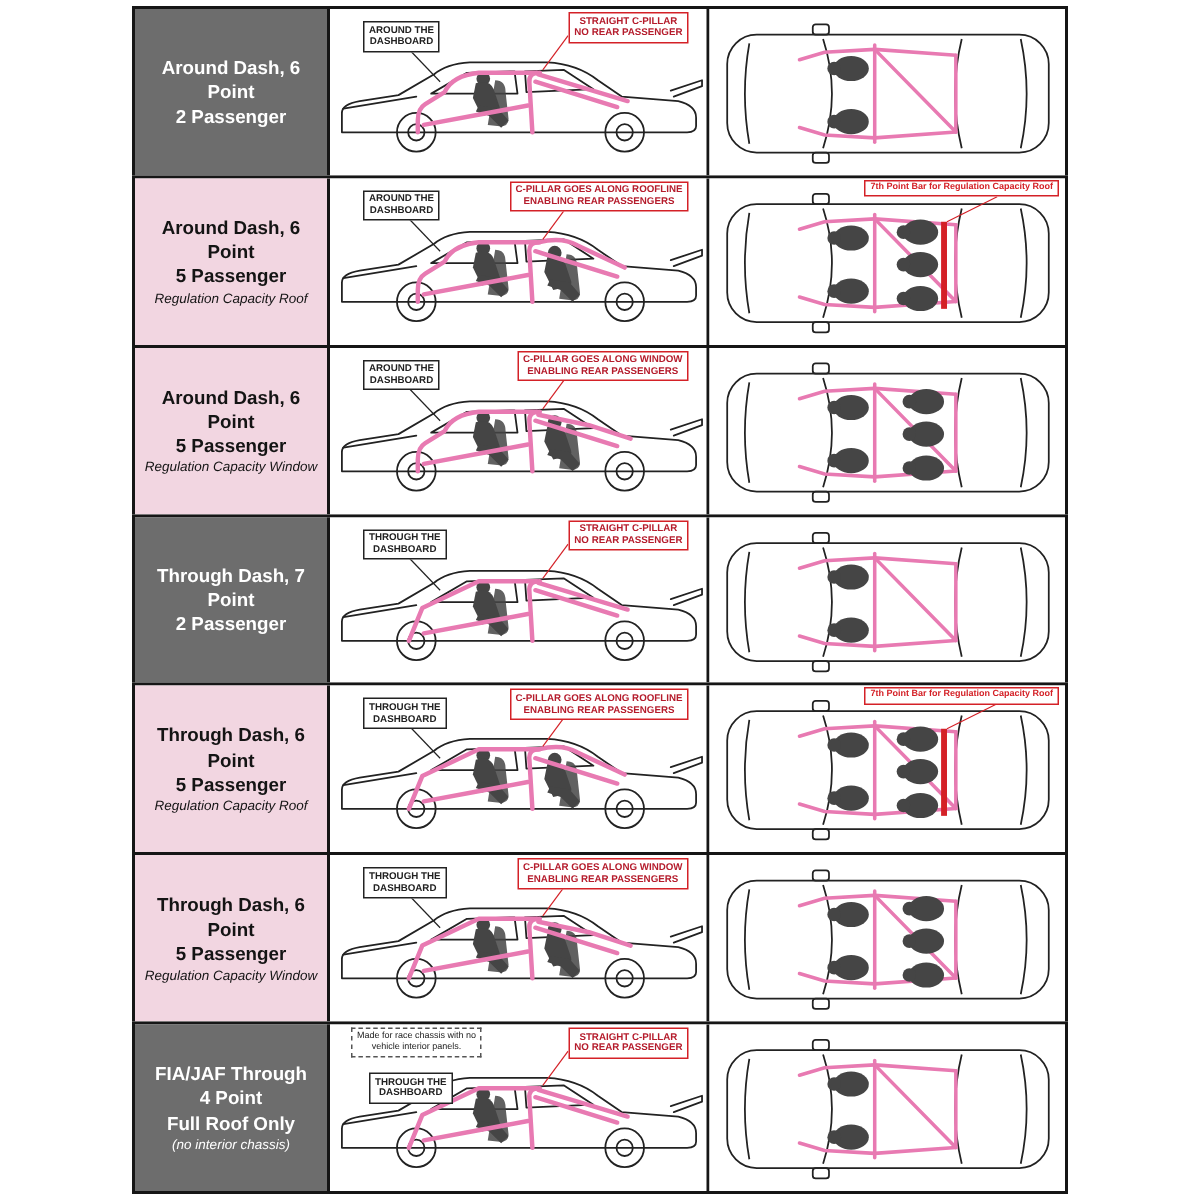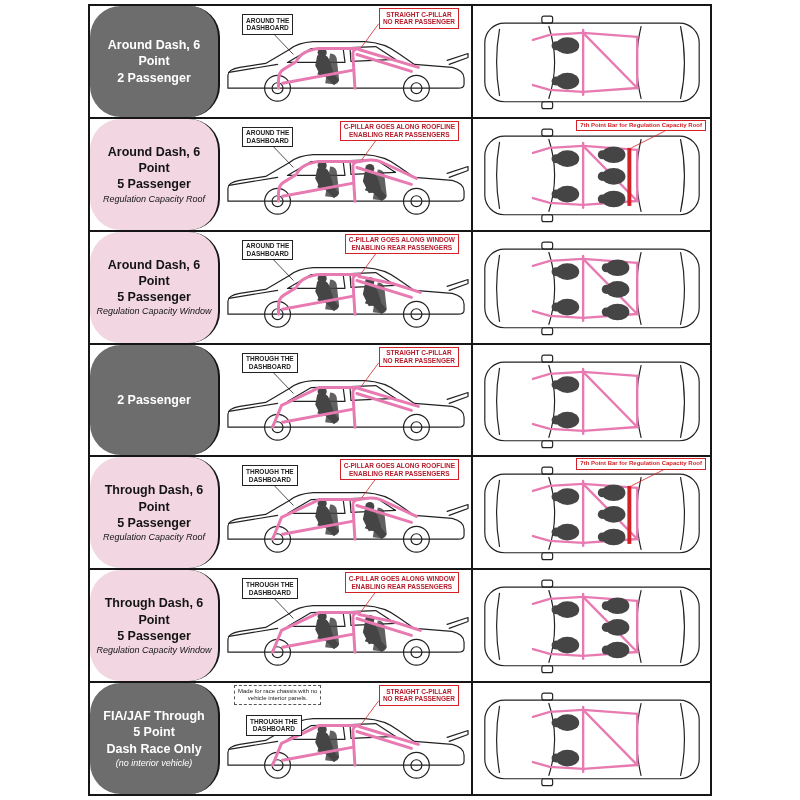--- a/index.html
+++ b/index.html
@@ -4,21 +4,21 @@
 <style>
   html,body{margin:0;padding:0;background:#fff;}
   #stage{position:relative;width:800px;height:800px;background:#fff;overflow:hidden;
          font-family:"Liberation Sans", sans-serif;}
   #table{position:absolute;left:88px;top:4px;width:624px;height:792px;
          display:flex;flex-direction:column;}
   .row{display:flex;flex:1;border:2px solid #161616;margin-top:-2px;position:relative;background:#fff;}
   .row:first-child{margin-top:0;}
   .cell{position:relative;box-sizing:border-box;}
   .labelcell{flex:0 0 130px;display:flex;flex-direction:column;justify-content:center;
-             align-items:center;gap:0;border-right:2px solid #161616;padding:4px;text-align:center;border-radius:31px;}
+             align-items:center;gap:0;border-right:2px solid #161616;padding:4px;text-align:center;}
   .labelcell.gray{background:#6d6d6d;color:#ffffff;}
   .labelcell.pink{background:#f2d6e1;color:#141414;}
   .b{font-weight:bold;font-size:12.5px;line-height:1.3;}
   .s{font-size:9px;line-height:1.35;font-style:italic;}
   .sidecell{flex:0 0 253px;border-right:2px solid #161616;background:#fff;}
   .topcell{flex:1;background:#fff;}
   .diagram{position:absolute;inset:0;}
   .diagram svg{width:100%;height:100%;display:block;}
   .note{position:absolute;background:#fff;font-size:6.5px;line-height:1.2;text-align:center;
         padding:1.5px 3px;font-weight:bold;z-index:3;}
@@ -317,20 +317,21 @@
                 <circle cx="135.5" cy="77" r="4.6"></circle>
               </g>
 </svg>
           </div>
 
       </div>
     </div>
 
     <div class="row">
       <div class="cell labelcell gray">
+        <div class="b auto-hide">Through Dash, 7 Point</div>
         <div class="b auto-hide">2 Passenger</div>
 
       </div>
       <div class="cell sidecell">
         <div class="diagram">
             <svg viewBox="0 0 253 104" preserveAspectRatio="xMidYMid meet">
   <g fill="none" stroke="#222222" stroke-width="1.2" stroke-linejoin="round" stroke-linecap="round">
     <path d="M8,79 L8,66 Q8,60 20,58 L46,54 L70,40 Q78,33 94,32 L146,32 Q166,33 180,44 L196,55 L234,58 Q246,61 246,69 L246,75 Q246,79 240,79 Z"></path>
     <path d="M229,51 L250,44 L250,48 L231,55"></path>
     <path d="M9,63 L58,55"></path>
@@ -603,23 +604,23 @@
               </g>
 </svg>
           </div>
 
       </div>
     </div>
 
     <div class="row">
       <div class="cell labelcell gray">
         <div class="b auto-hide">FIA/JAF Through</div>
-        <div class="b auto-hide">5 Point</div>
-        <div class="b auto-hide">Dash Race Only</div>
-        <div class="s auto-hide">(no interior vehicle)</div>
+        <div class="b auto-hide">4 Point</div>
+        <div class="b auto-hide">Full Roof Only</div>
+        <div class="s auto-hide">(no interior chassis)</div>
       </div>
       <div class="cell sidecell">
         <div class="diagram">
             <svg viewBox="0 0 253 104" preserveAspectRatio="xMidYMid meet">
   <g fill="none" stroke="#222222" stroke-width="1.2" stroke-linejoin="round" stroke-linecap="round">
     <path d="M8,79 L8,66 Q8,60 20,58 L46,54 L70,40 Q78,33 94,32 L146,32 Q166,33 180,44 L196,55 L234,58 Q246,61 246,69 L246,75 Q246,79 240,79 Z"></path>
     <path d="M229,51 L250,44 L250,48 L231,55"></path>
     <path d="M9,63 L58,55"></path>
     <path d="M68,53 L92,39 L124,38 L126,53 Z"></path>
     <path d="M131,38 L157,37 L177,50 L132,52 Z"></path>

